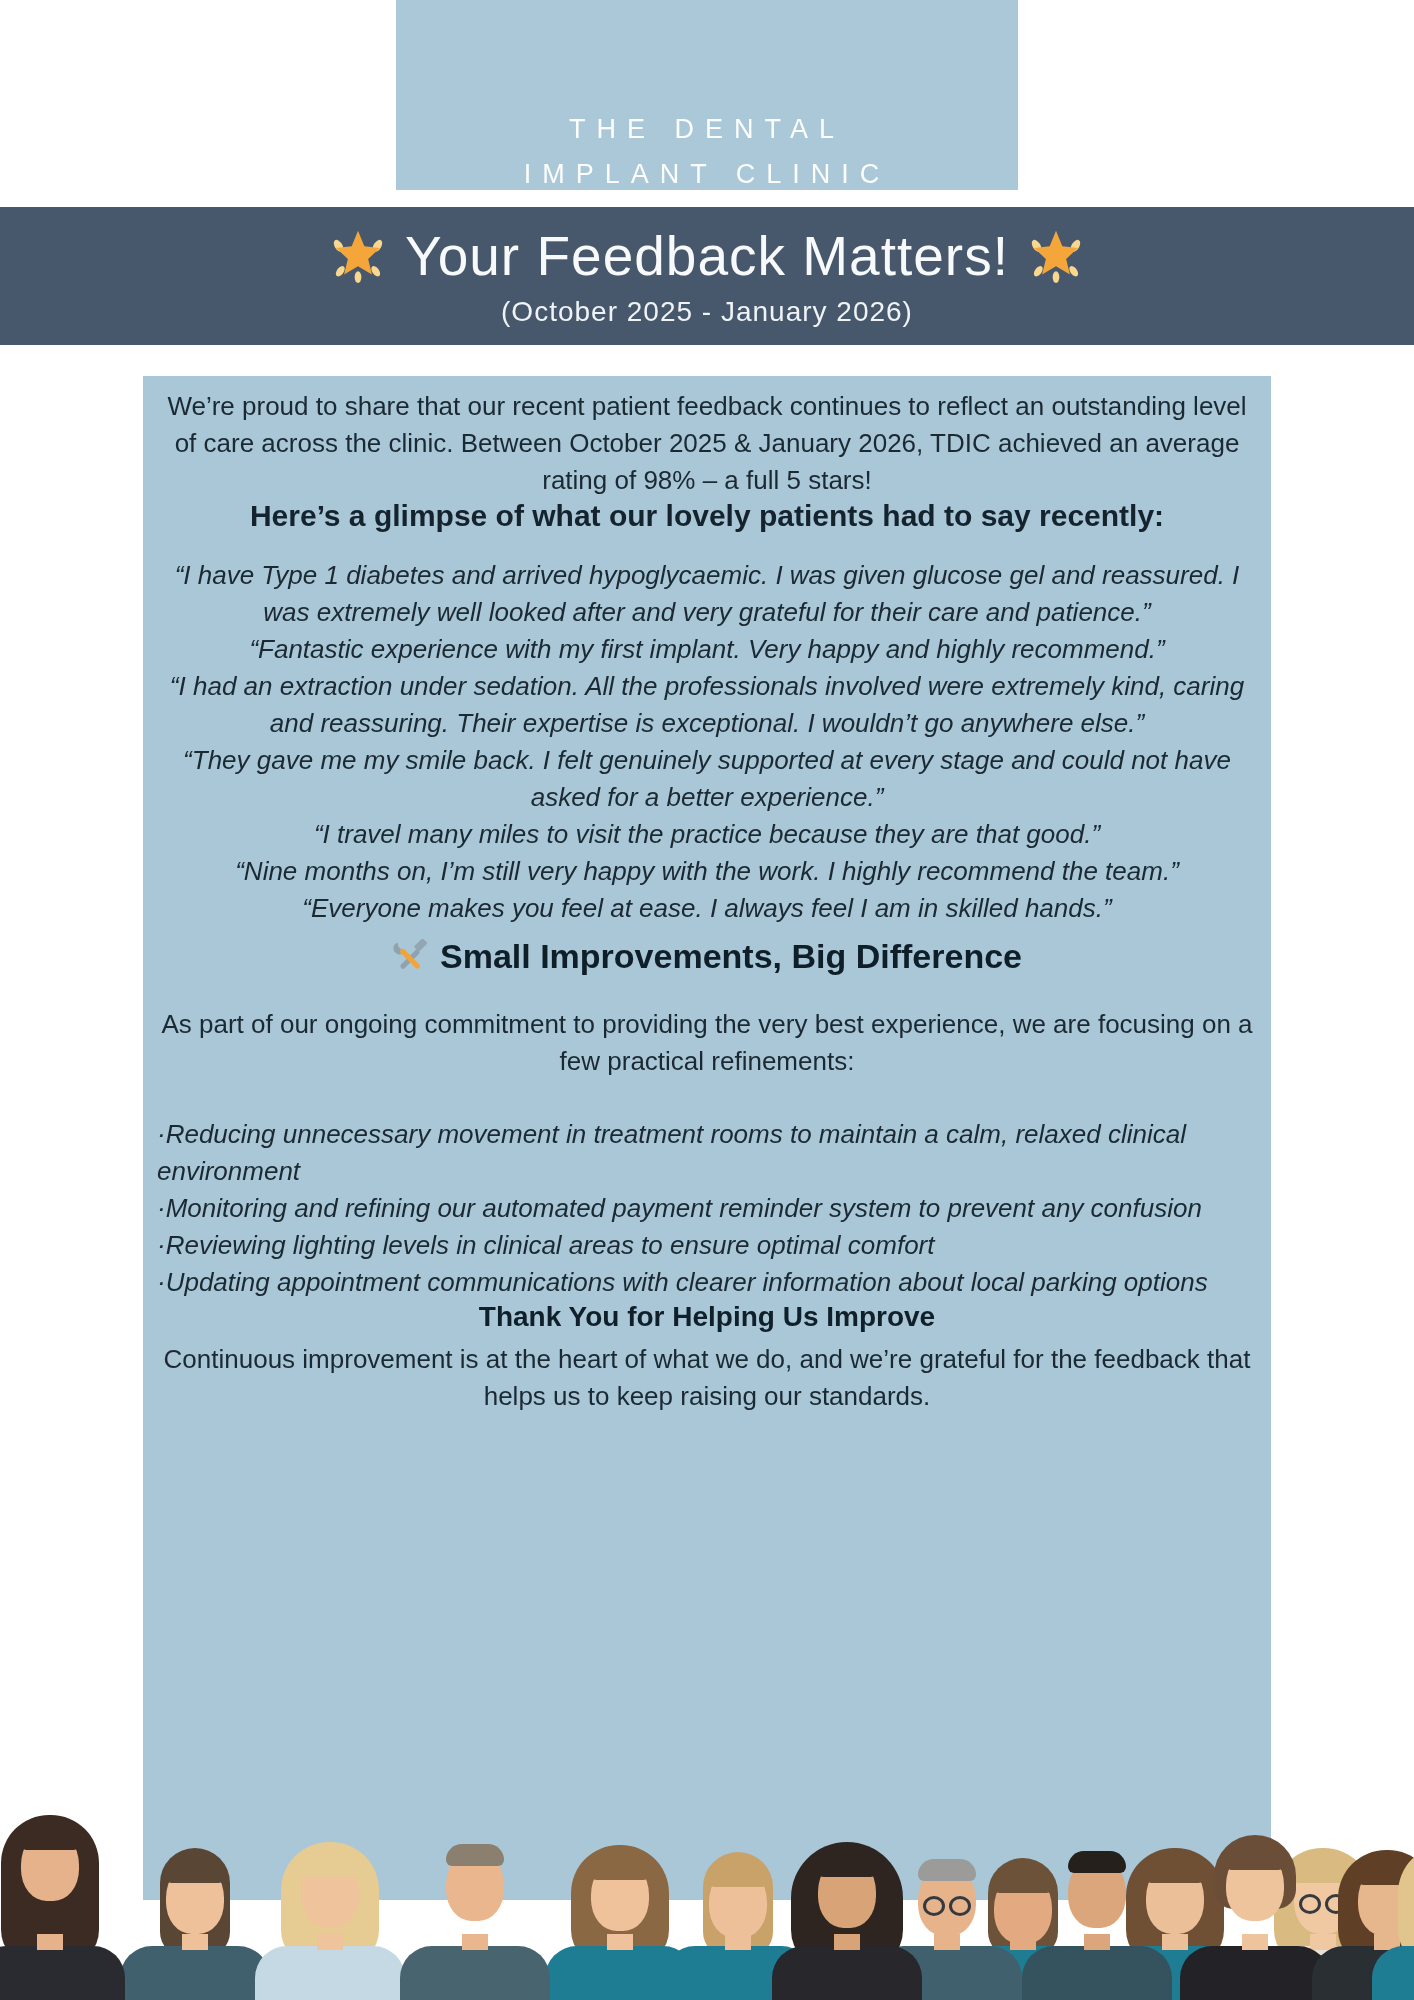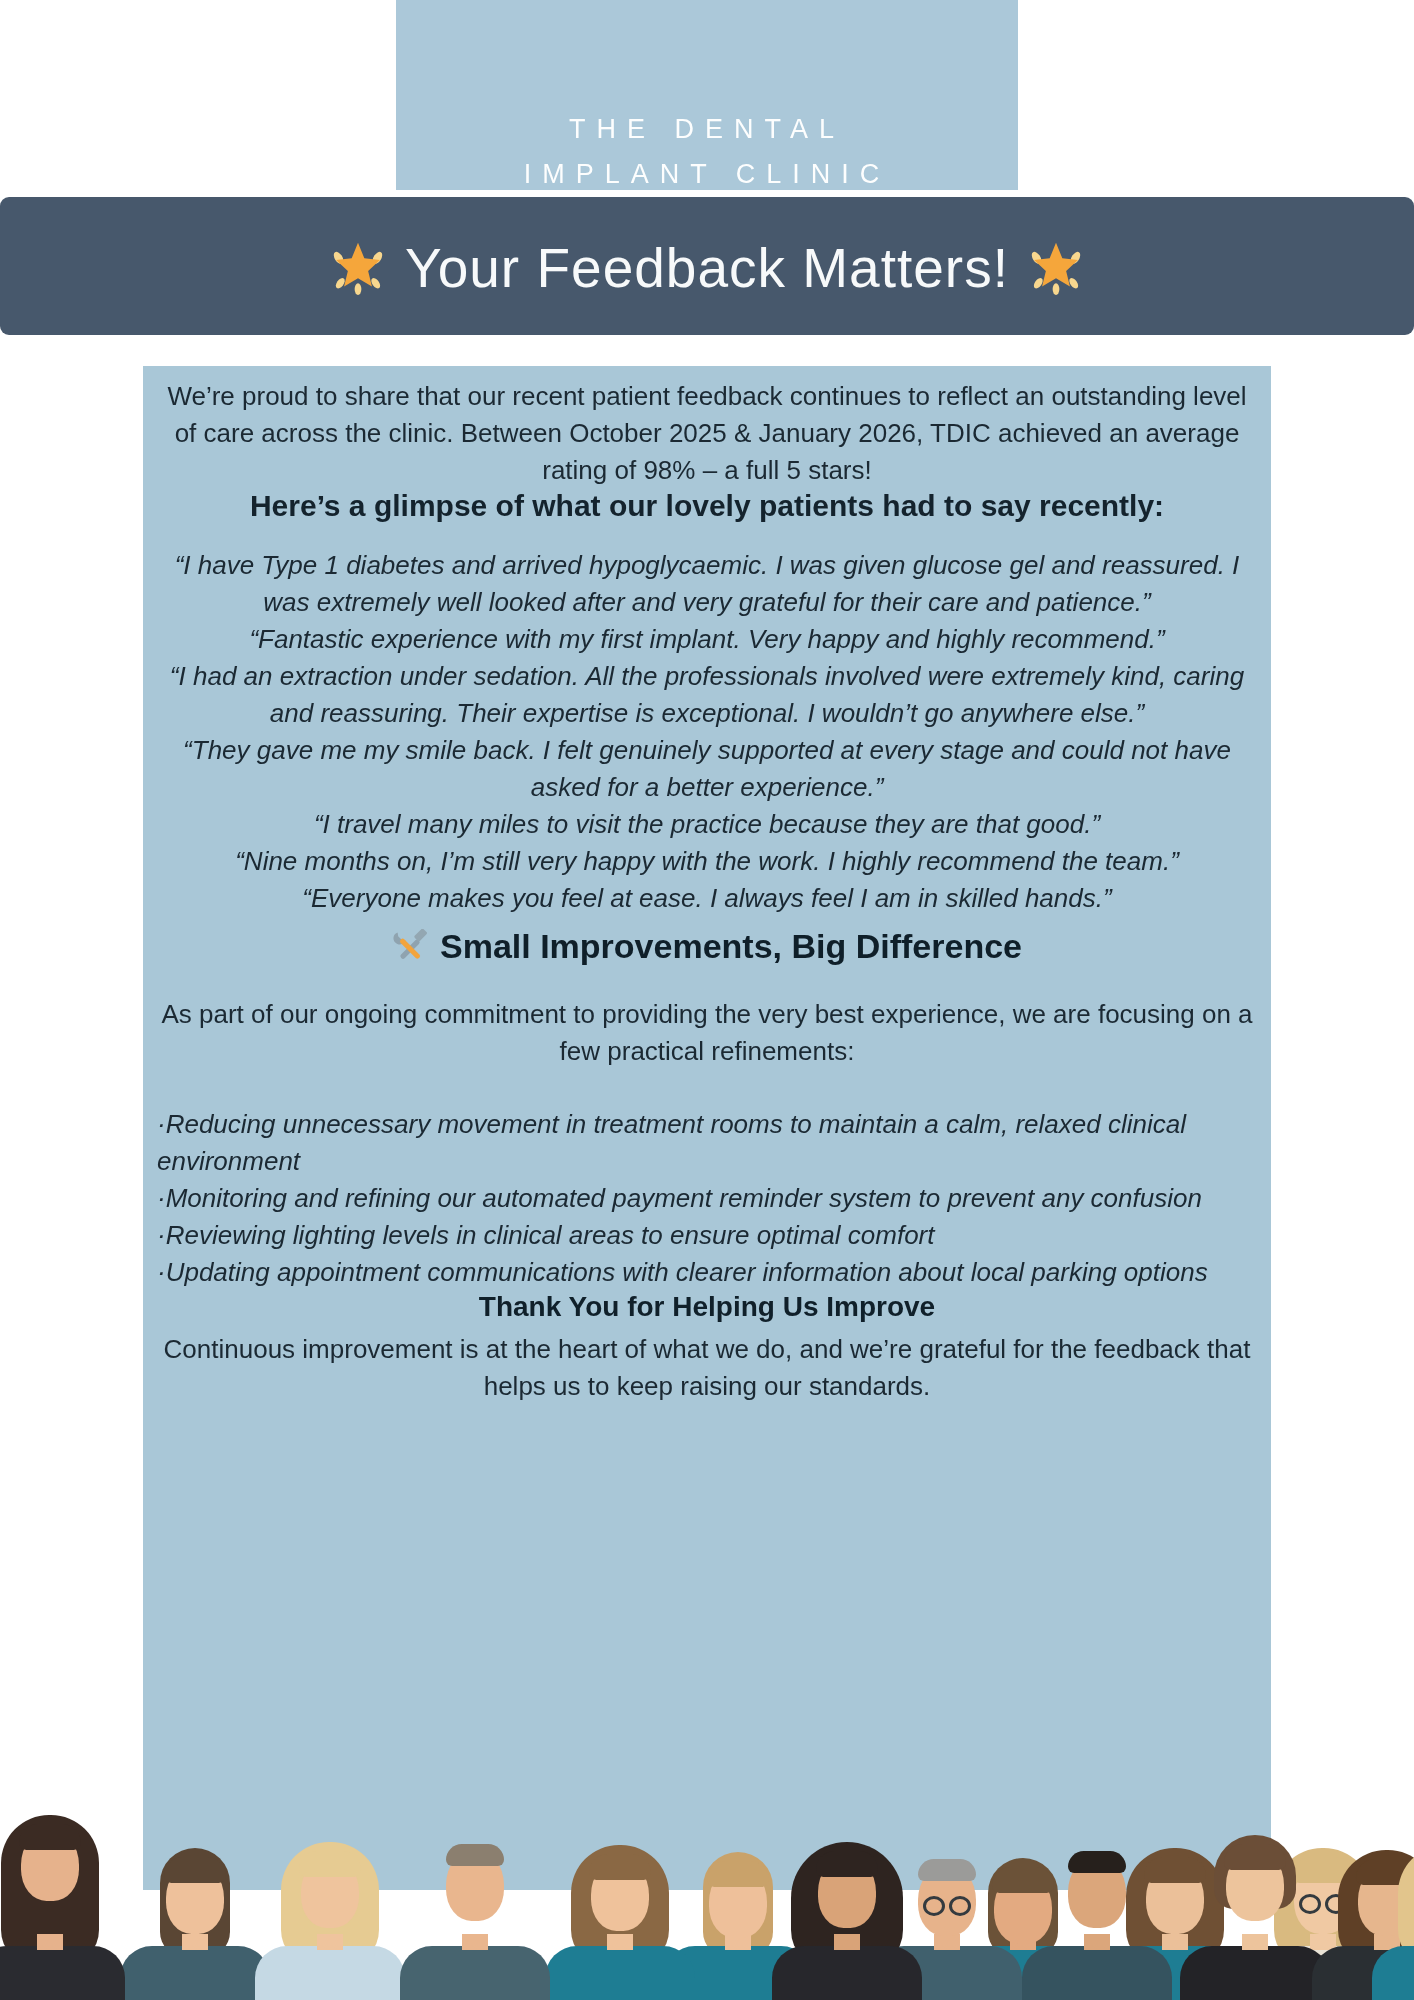--- a/index.html
+++ b/index.html
@@ -29,24 +29,24 @@
   }
   .logo-box .logo-line{
     color:#fdfefe;
     font-size:27px;
     font-weight:300;
     letter-spacing:11px;
     white-space:nowrap;
   }
   
   .banner{
-    margin-top:7px;
+    margin-top:17px;
     width:100%;height:138px;
     background:var(--banner);
-    display:flex;flex-direction:column;align-items:center;justify-content:center;border-radius:9px;
+    display:flex;flex-direction:column;align-items:center;justify-content:center;
   }
   .headline{
     display:flex;align-items:center;gap:20px;
     color:#f7f9fa;
     font-size:55px;font-weight:300;letter-spacing:1px;
     line-height:1;
     margin:4px 0 0;
   }
   .star-svg{width:54px;height:54px;flex:0 0 auto;}
   .banner .subtitle{
@@ -179,20 +179,21 @@
         <g fill="var(--star-glow)">
           <ellipse cx="9" cy="20" rx="4.5" ry="8" transform="rotate(-32 9 20)"></ellipse>
           <ellipse cx="55" cy="20" rx="4.5" ry="8" transform="rotate(32 55 20)"></ellipse>
           <ellipse cx="11" cy="50" rx="4" ry="7" transform="rotate(36 11 50)"></ellipse>
           <ellipse cx="53" cy="50" rx="4" ry="7" transform="rotate(-36 53 50)"></ellipse>
           <ellipse cx="32" cy="57" rx="4" ry="7"></ellipse>
         </g>
         <path fill="var(--star-orange)" d="M32 2 L39.5 20.5 L58 22.5 L44 35.5 L48.5 54 L32 44 L15.5 54 L20 35.5 L6 22.5 L24.5 20.5 Z"></path>
       </svg>
     </h1>
+    <div class="subtitle">(October 2025 - January 2026)</div>
   </div>
 
   <main class="panel">
     <p class="intro">We’re proud to share that our recent patient feedback continues to reflect an outstanding level of care across the clinic. Between October 2025 &amp; January 2026, TDIC achieved an average rating of 98% – a full 5 stars!</p>
 
     <p class="glimpse-heading">Here’s a glimpse of what our lovely patients had to say recently:</p>
 
     <div class="quotes" id="quotes">
         <p class="quote">“I have Type 1 diabetes and arrived hypoglycaemic. I was given glucose gel and reassured. I was extremely well looked after and very grateful for their care and patience.”</p>
         <p class="quote">“Fantastic experience with my first implant. Very happy and highly recommend.”</p>

